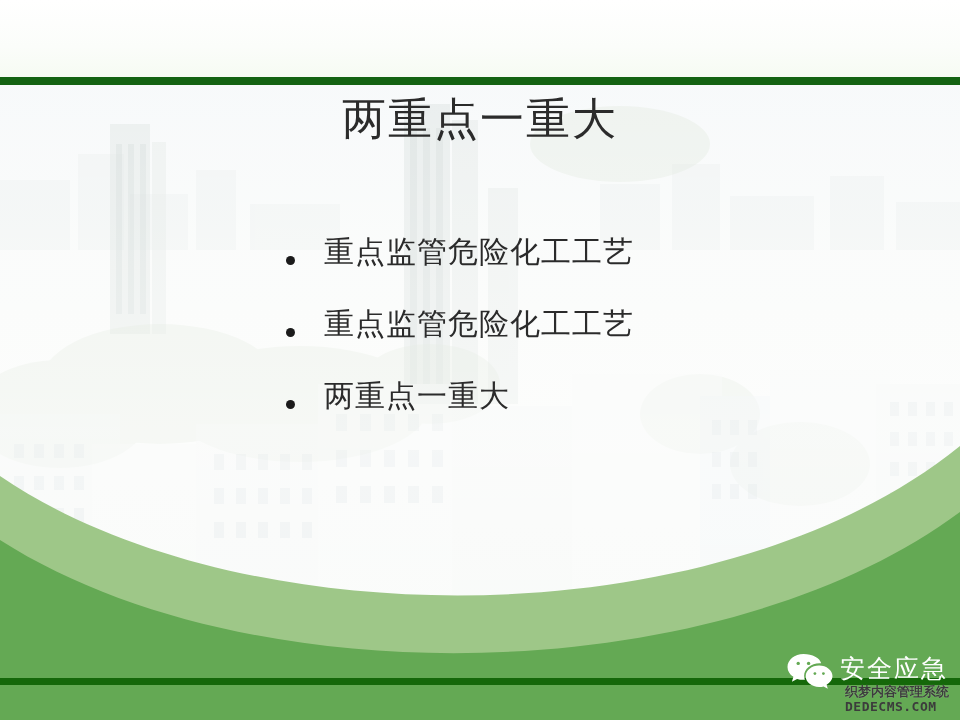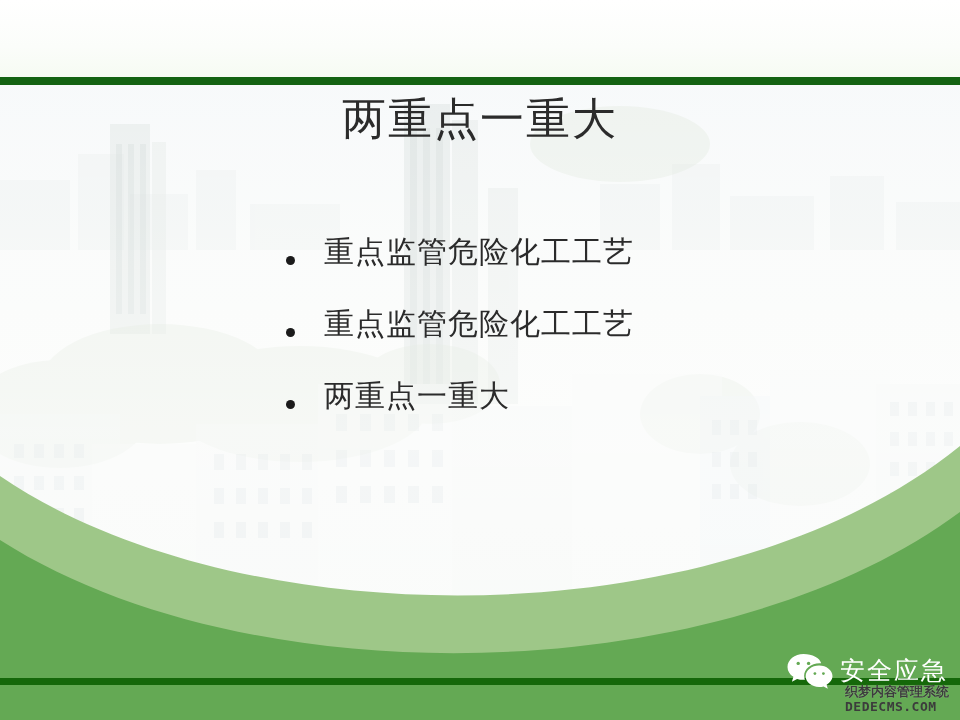--- a/index.html
+++ b/index.html
@@ -125,20 +125,21 @@
     height: 38px;
     flex: 0 0 auto;
     margin-right: 6px;
   }
   .wechat-label {
     font-size: 25px;
     color: #ffffff;
     letter-spacing: 2px;
     white-space: nowrap;
     line-height: 30px;
+    font-family: Liberation Mono, monospace;
   }
 
   
   .watermark {
     position: absolute;
     left: 845px;
     top: 684px;
     width: 120px;
     text-align: left;
   }

